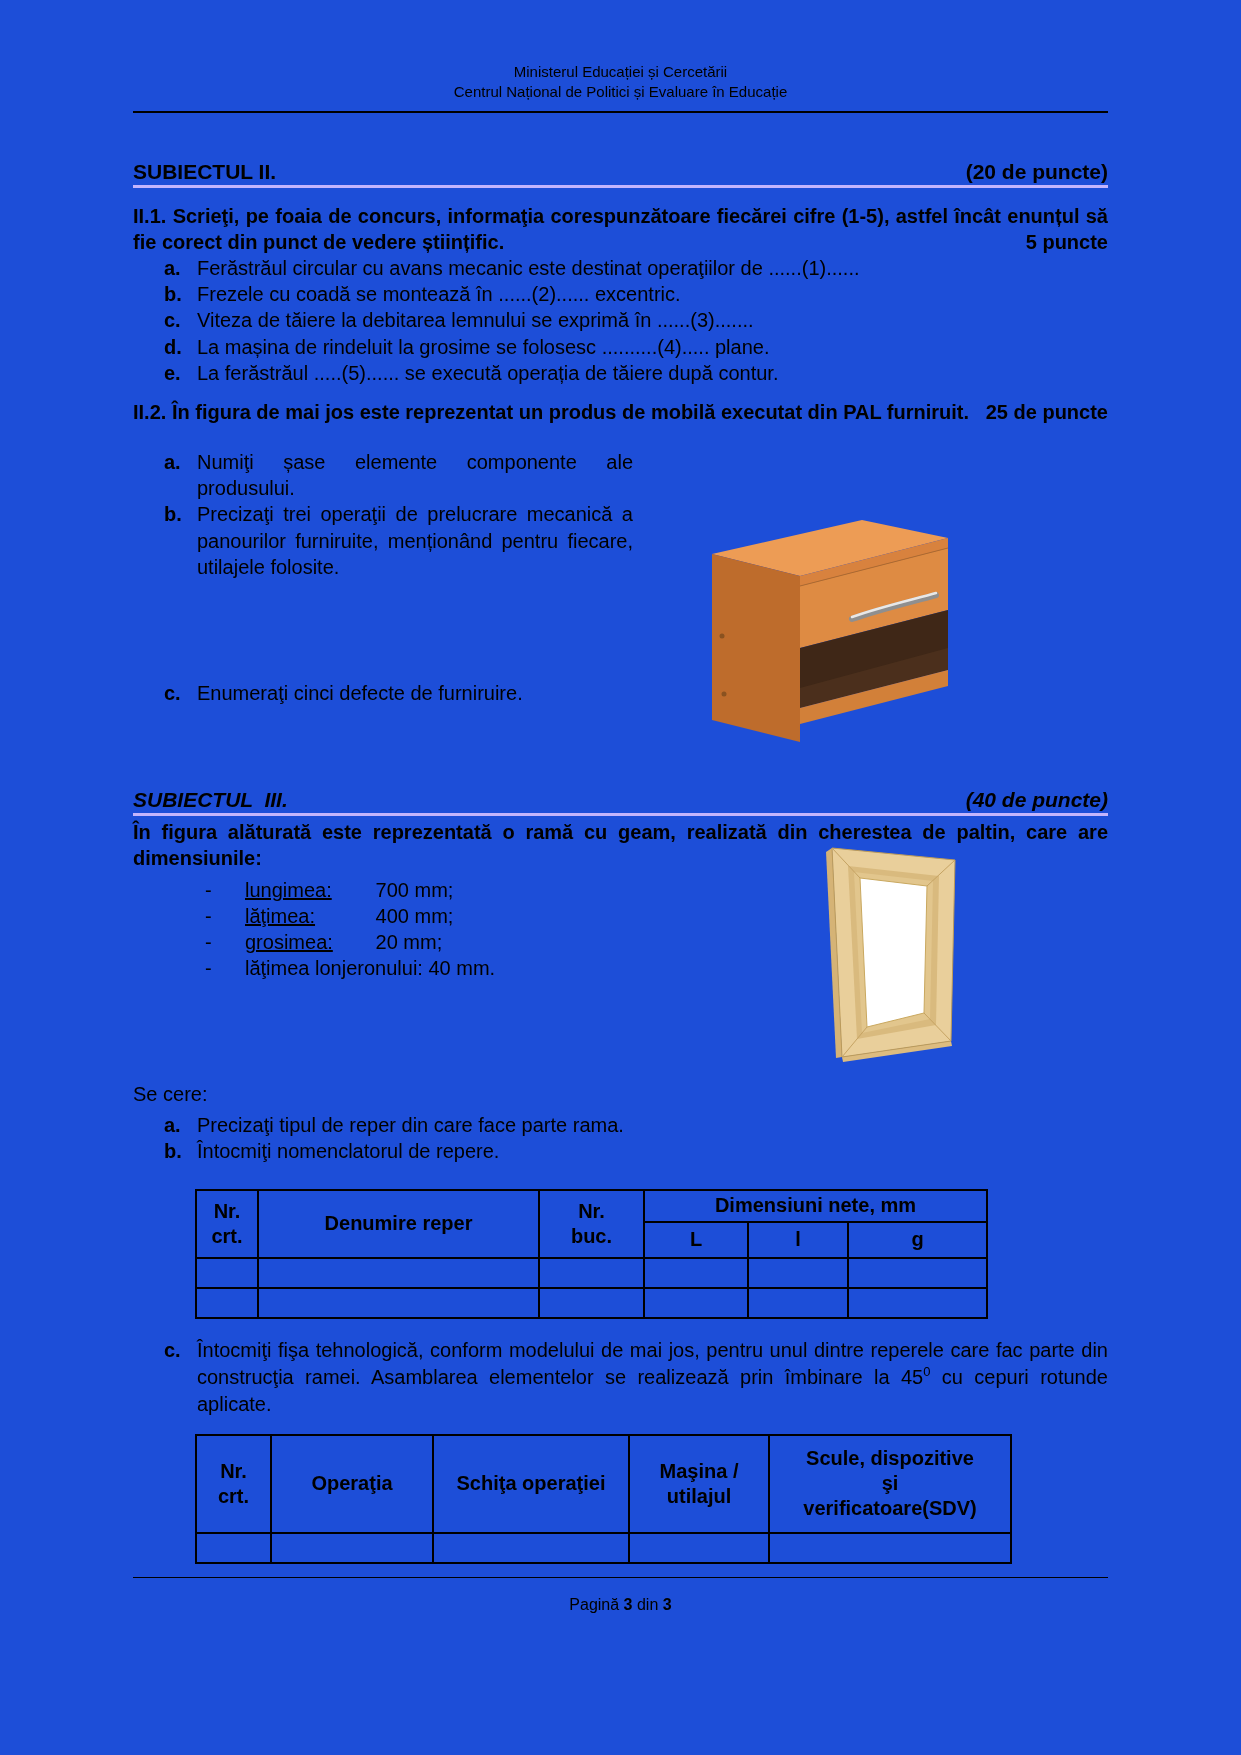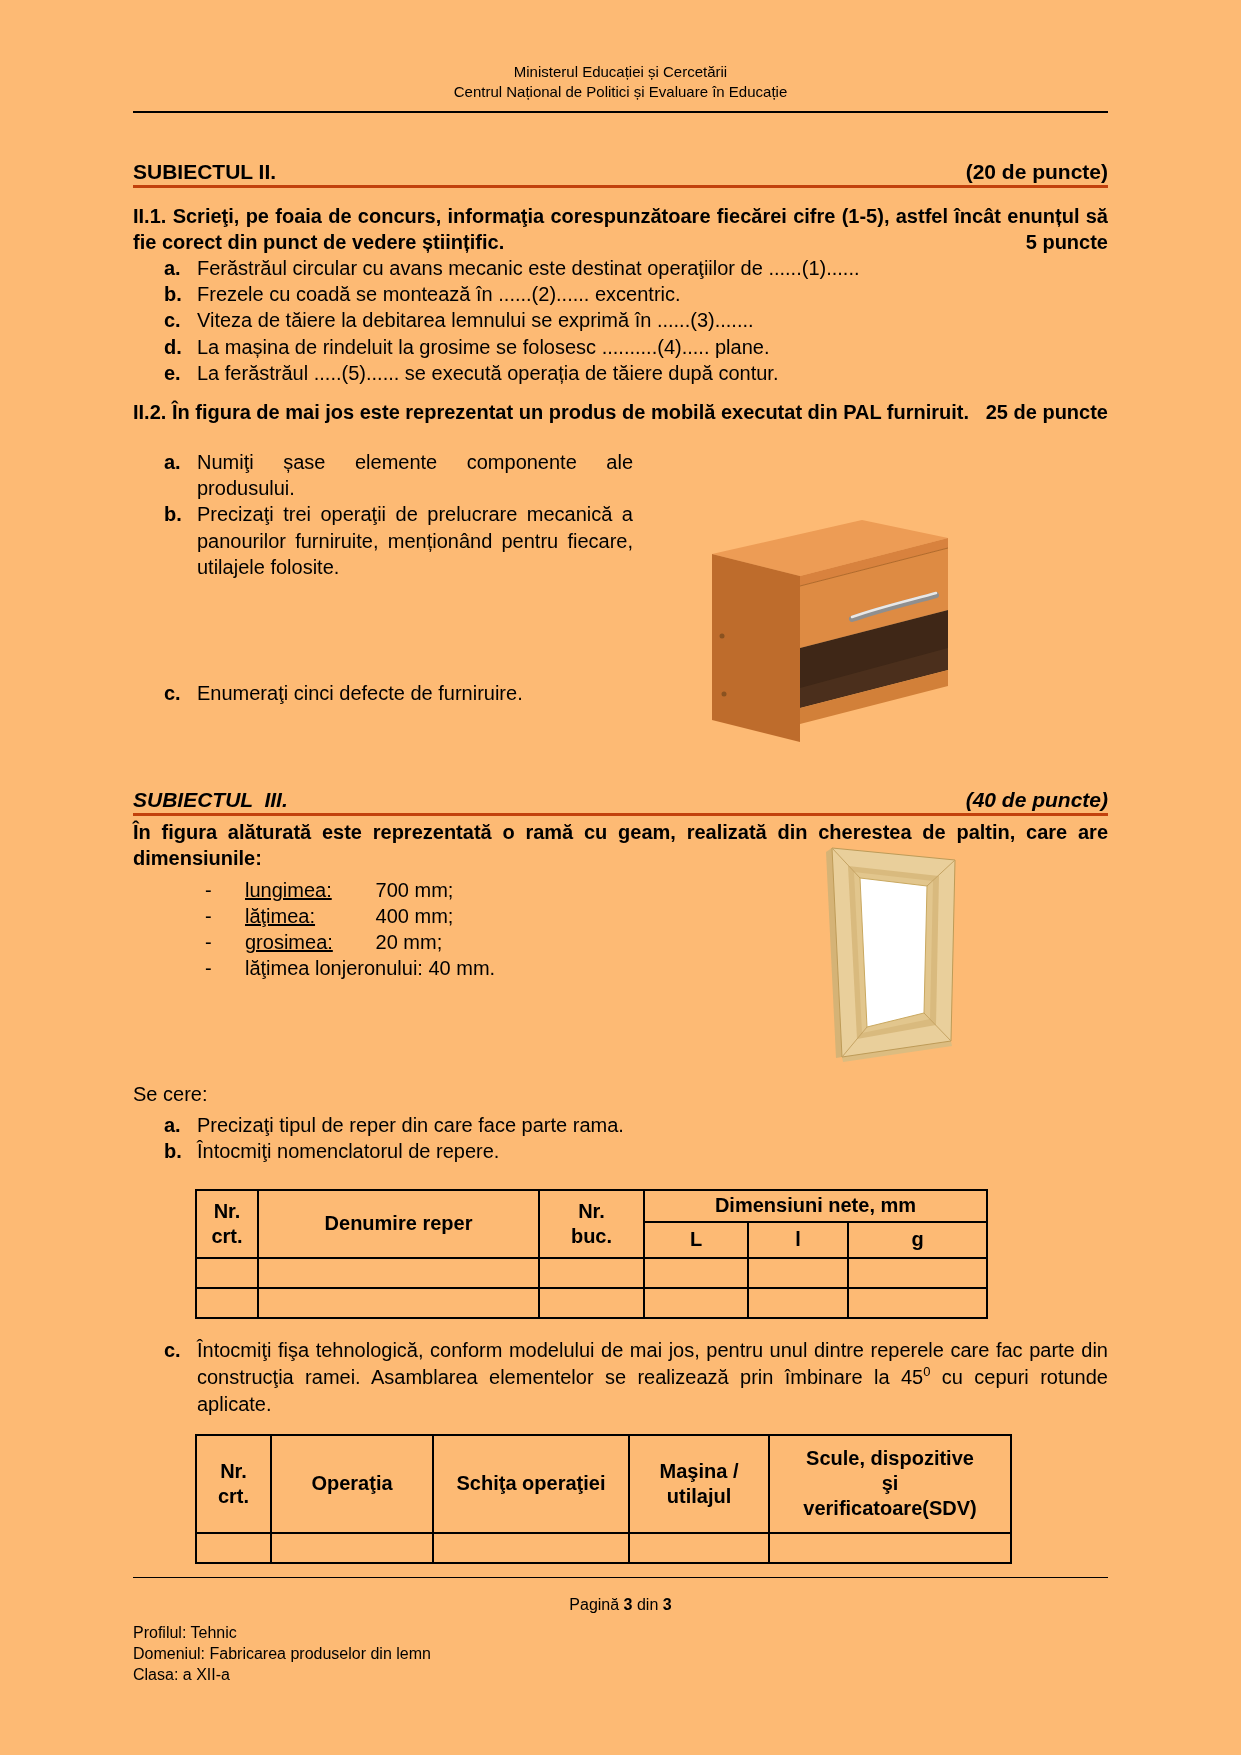--- a/index.html
+++ b/index.html
@@ -1,31 +1,31 @@
 <!DOCTYPE html>
 <html><head>
 <meta charset="utf-8">
 <style>
   * { box-sizing: border-box; }
   html,body { margin:0; padding:0; background:#ffffff; }
   .page {
-    position:relative; width:1241px; height:1755px; background:#fdba74;
+    position:relative; width:1241px; height:1755px; background:#1d4ed8;
     font-family:"Liberation Sans", sans-serif; color:#000; overflow:hidden;
   }
   .content { margin:0 133px; width:975px; font-size:20px; line-height:26px; }
 
   
   .doc-header { padding-top:62px; text-align:center; font-size:15px; line-height:20px; }
   .header-rule { border-top:2px solid #000; margin-top:9px; }
 
   
   .sec-title {
     display:flex; justify-content:space-between; align-items:flex-end;
     font-weight:bold; font-size:21px; line-height:24px;
-    border-bottom:3px solid #c2410c; padding-bottom:1px;
+    border-bottom:3px solid #c4b5fd; padding-bottom:1px;
   }
   .sec-title span { white-space:pre-wrap; }
   .t2 { margin-top:47px; }
   .t3 { margin-top:82px;font-style:italic; }
 
   .para { position:relative; text-align:justify; }
   .bold { font-weight:bold; }
   .q1p { margin-top:15px; }
   .q2p { margin-top:13px; }
   .pts { position:absolute; right:0; bottom:0; font-weight:bold; white-space:nowrap; }
@@ -270,18 +270,13 @@
     <line x1="8" y1="3" x2="36" y2="33" stroke="#C5A363" stroke-width="1"></line>
     <line x1="131" y1="15" x2="103" y2="41" stroke="#C5A363" stroke-width="1"></line>
     <line x1="127" y1="196" x2="100" y2="168" stroke="#C5A363" stroke-width="1"></line>
     <line x1="18" y1="212" x2="43" y2="182" stroke="#C5A363" stroke-width="1"></line>
   </svg>
 
   <div class="footer-rule"></div>
   <div class="footer-page">
     <span>Pagină </span><b>3</b><span> din </span><b>3</b>
   </div>
-  <div class="footer-info">
-    <div>Profilul: Tehnic</div>
-    <div>Domeniul: Fabricarea produselor din lemn</div>
-    <div>Clasa: a XII-a</div>
-  </div>
 </div>
 
 </body></html>

